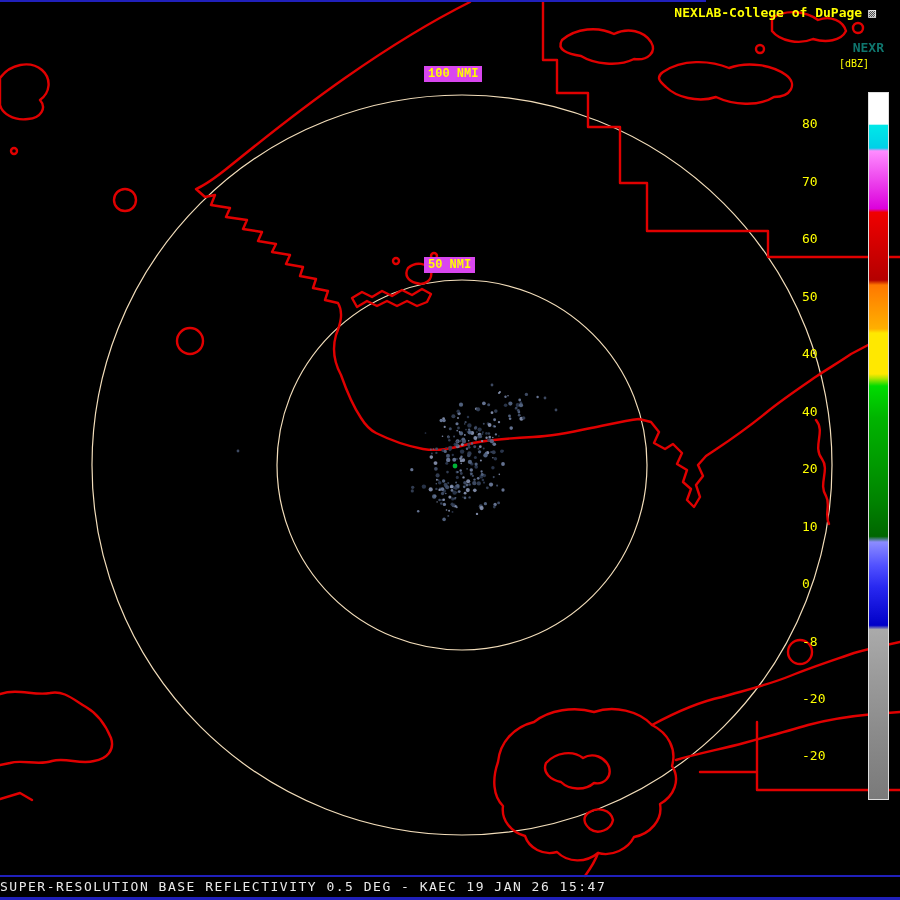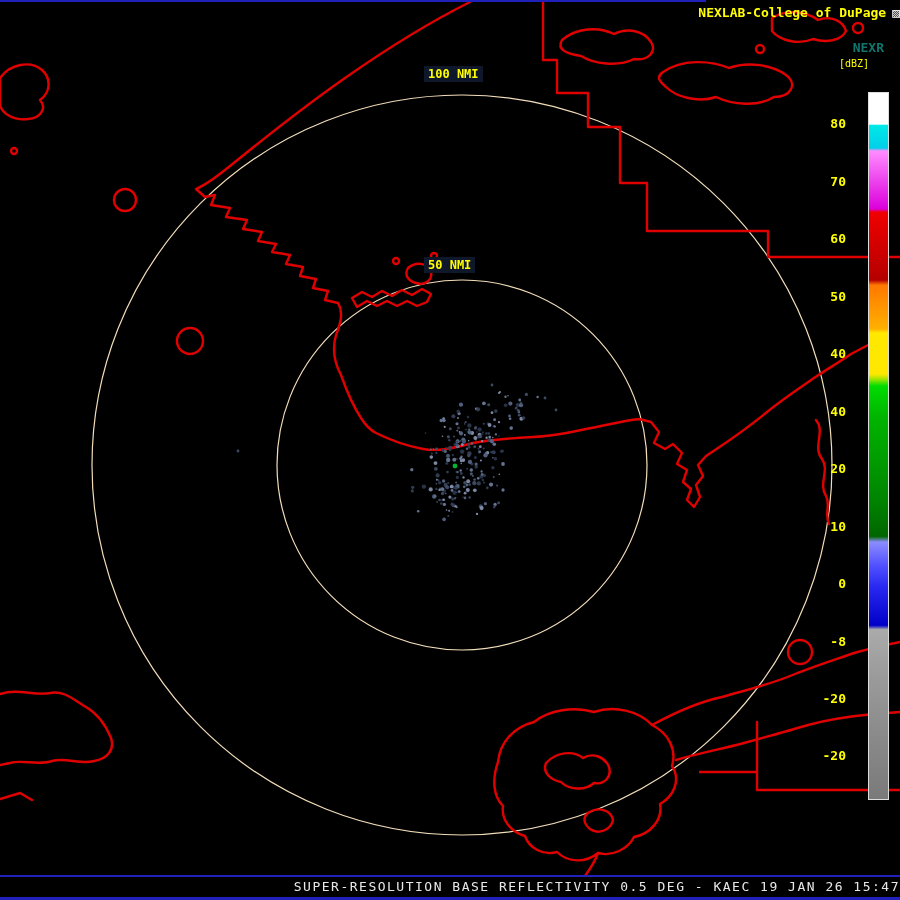--- a/index.html
+++ b/index.html
@@ -6,21 +6,21 @@
   .stage{
     position:relative;width:900px;height:900px;background:var(--c-background,#000);
     overflow:hidden;font-family:"DejaVu Sans Mono","Liberation Mono",monospace;
   }
   .frame-line{position:absolute;background:var(--c-frame-blue,#2020bb);}
   .frame-top{left:0;top:0;width:706px;height:2px;}
   .frame-bottom{left:0;top:875px;width:900px;height:2px;}
   .frame-edge{left:0;top:897px;width:900px;height:3px;}
 
   .brand{
-    position:absolute;top:5px;right:0;color:var(--c-label-yellow,#ffff00);
+    position:absolute;top:5px;right:24px;color:var(--c-label-yellow,#ffff00);
     font-size:13px;font-weight:bold;white-space:nowrap;text-align:right;
   }
   .brand .logo{color:#fff;margin-left:6px;font-weight:normal;}
 
   .cb-title{position:absolute;right:16px;top:40px;color:#0f766e;font-size:13px;font-weight:bold;}
   .cb-units{position:absolute;right:31px;top:58px;color:var(--c-label-yellow,#ffff00);font-size:10px;}
 
   .colorbar{
     position:absolute;left:868px;top:92px;width:21px;height:708px;
     border:1px solid #dddddd;box-sizing:border-box;
@@ -31,31 +31,31 @@
       #f00000 16.9%, #b40000 26.5%,
       #ff7800 27.2%, #ffb000 33.4%,
       #ffe800 34%, #ffe800 39.8%,
       #b4e600 40.4%,
       #00dc00 41.5%, #00b400 46%,
       #009c00 52%, #008200 58%, #006600 62.8%,
       #8c8cff 63.6%, #5050ff 67%, #2828f0 70%, #0000c8 75.4%,
       #aaaaaa 76%, #9a9a9a 83%, #8a8a8a 91%, #7a7a7a 100%);
   }
   .cb-ticks span{
-    position:absolute;left:802px;width:44px;text-align:right;
-    color:var(--c-label-yellow,#ffff00);font-size:13px;line-height:16px;font-weight:bold;
+    position:absolute;left:802px;width:44px;text-align:left;
+    color:var(--c-label-yellow,#ffff00);font-size:13px;line-height:16px;
   }
 
   .ring-label{
-    position:absolute;color:var(--c-label-yellow,#ffff00);background:#0f172a;
-    font-size:12px;font-weight:bold;padding:1px 4px;white-space:nowrap;
+    position:absolute;color:var(--c-label-yellow,#ffff00);background:#d946ef;
+    font-size:12px;font-weight:bold;padding:1px 4px;white-space:nowrap;font-family:Liberation Mono, monospace;
   }
 
   .footer-title{
-    position:absolute;left:0;top:879px;width:900px;text-align:right;
+    position:absolute;left:0;top:879px;width:900px;text-align:left;
     color:var(--c-title-white,#e8e8e8);font-size:13px;letter-spacing:1.5px;white-space:nowrap;
   }
 
   svg.scene{position:absolute;left:0;top:0;}
   .ring{fill:none;stroke:var(--c-range-ring,#f2ddba);stroke-width:1.2;}
   .mp{fill:none;stroke:var(--c-map-outline,#e00000);stroke-width:2.4;stroke-linejoin:round;stroke-linecap:round;}
   #echo-layer circle{opacity:0.9;}
 </style>
 </head>
 <body>

